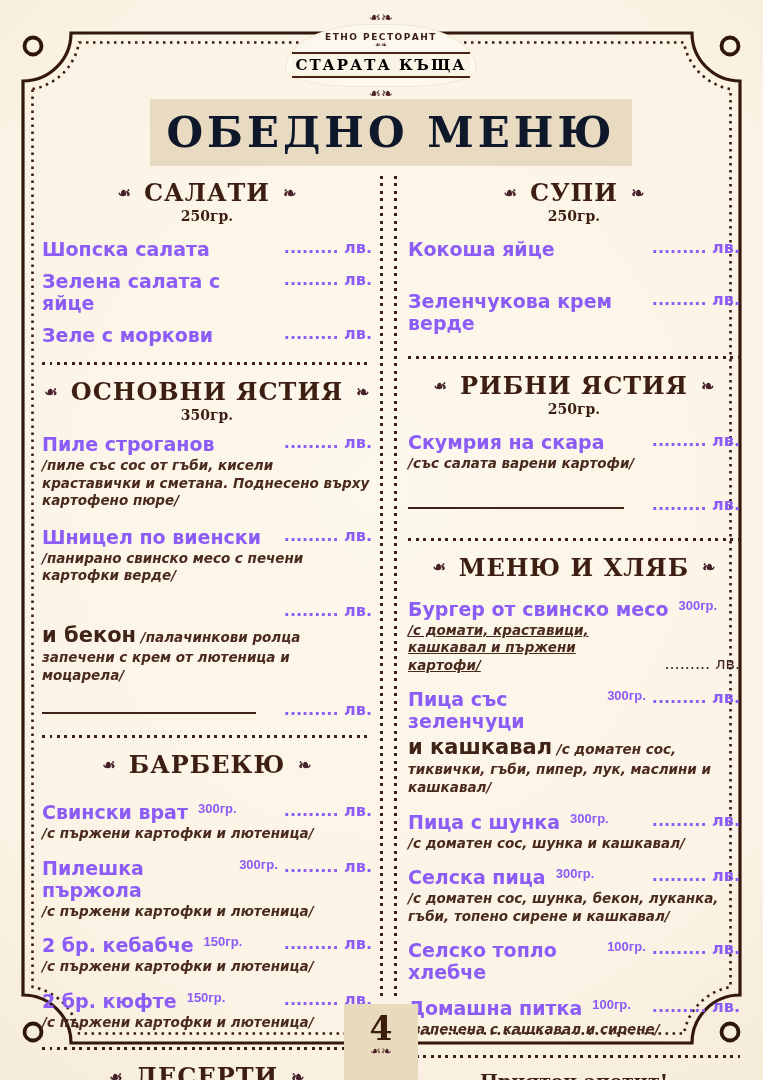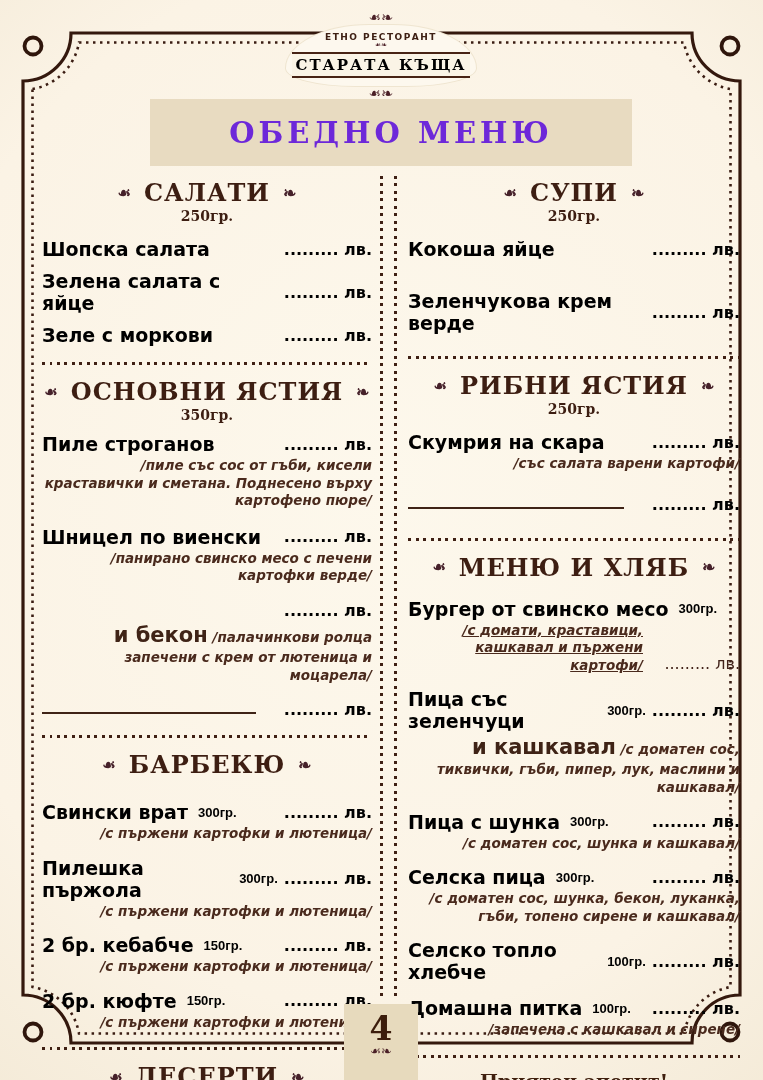--- a/index.html
+++ b/index.html
@@ -22,21 +22,21 @@
   svg.frame{position:absolute;left:0;top:0;z-index:1;}
 
   
   .band{
     position:absolute;left:150px;top:99px;width:482px;height:67px;
     background:var(--band);z-index:2;
     display:flex;align-items:center;justify-content:center;
   }
   .band h1{
     font-family:"DejaVu Serif",serif;font-weight:bold;
-    font-size:29px;letter-spacing:4px;color:#6d28d9;white-space:nowrap;
+    font-size:42px;letter-spacing:4px;color:#0f172a;white-space:nowrap;
   }
 
   
   .logo{position:absolute;left:286px;top:10px;width:190px;text-align:center;z-index:3;}
   .logo .flor{font-size:14px;color:#4b2027;line-height:1;}
   .logo .plaque{
     background:var(--cream);
     border-radius:48% 48% 40% 40% / 78% 78% 32% 32%;
     padding:7px 6px 8px;margin-top:1px;
     box-shadow:0 0 0 1px #efe5d0;
@@ -62,24 +62,24 @@
     background:repeating-linear-gradient(180deg,#3f2014 0 3px,transparent 3px 7.5px);
   }
   .divider::before{left:0;}
   .divider::after{right:0;}
 
   .sec-head{text-align:center;font-family:"DejaVu Serif",serif;font-weight:bold;color:#3d1e12;}
   .sec-title{font-size:24px;letter-spacing:1px;display:flex;align-items:center;justify-content:center;gap:12px;white-space:nowrap;}
   .sec-title .flo{font-size:15px;color:#46212a;}
   .sec-weight{font-size:14px;margin-top:1px;}
 
-  .row{display:flex;align-items:center;font-weight:bold;font-size:19px;color:#000000;margin-top:10px;}
+  .row{display:flex;align-items:flex-start;font-weight:bold;font-size:19px;color:#8b5cf6;margin-top:10px;}
   .iweight{font-family:Liberation Sans, sans-serif;font-size:13px;font-weight:bold;margin-left:10px;white-space:nowrap;}
   .dots{margin-left:auto;font-size:16px;white-space:nowrap;padding-left:6px;}
-  .desc{font-style:italic;font-weight:bold;font-size:13.5px;color:#4a2a1d;line-height:1.3;margin-top:2px;text-align:right;}
+  .desc{font-style:italic;font-weight:bold;font-size:13.5px;color:#4a2a1d;line-height:1.3;margin-top:2px;}
   .name2{font-style:normal;font-size:21px;color:#3f2316;}
   .blankrow .line{flex:1;border-bottom:2px solid #3f2316;align-self:flex-end;margin:0 22px 5px 0;height:1px;}
   .sep{height:3px;background:repeating-linear-gradient(90deg,#3f2014 0 3px,transparent 3px 7.5px);margin:16px 0 12px;}
   .descrow{display:flex;align-items:flex-end;}
   .descrow .desc{max-width:235px;text-decoration:underline;}
   .descrow .dots{margin-bottom:1px;}
 
   .mt14{margin-top:14px;} .mt16{margin-top:16px;} .mt22{margin-top:22px;} .mt30{margin-top:30px;}
 
   .sign{margin-top:10px;text-align:center;}

